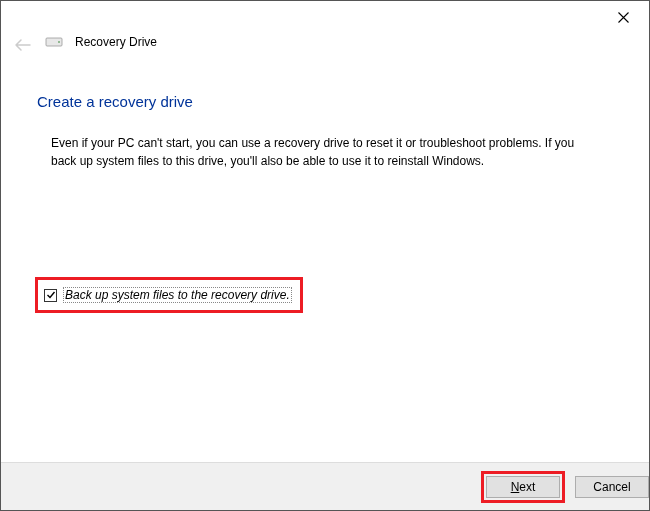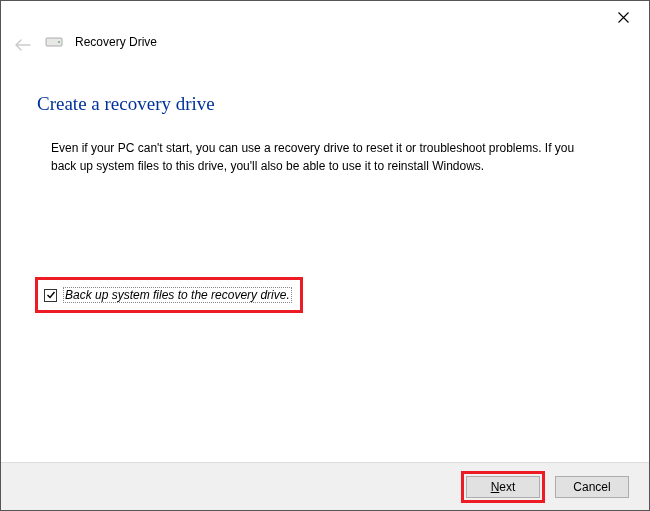--- a/index.html
+++ b/index.html
@@ -51,24 +51,23 @@
     }
     .window-title {
       font-size: 12px;
       color: #000;
     }
     .content {
       padding: 38px 40px 0 36px;
     }
     .heading {
       color: #003399;
-      font-size: 19px;
+      font-size: 15px;
       font-weight: normal;
       margin-bottom: 24px;
-      font-family: Liberation Serif, serif;
     }
     .description {
       font-size: 12px;
       color: #000;
       line-height: 1.5;
       padding-left: 2px;
       max-width: 540px;
       margin-left: 12px;
     }
     .checkbox-container {
@@ -103,21 +102,21 @@
       position: absolute;
       bottom: 0;
       left: 0;
       right: 0;
       height: 48px;
       border-top: 1px solid #ddd;
       background: #f0f0f0;
       display: flex;
       justify-content: flex-end;
       align-items: center;
-      padding-right: 20px;
+      padding-right: 0;
       gap: 10px;
     }
     .btn {
       width: 74px;
       height: 22px;
       font-size: 12px;
       font-family: inherit;
       background: #e1e1e1;
       border: 1px solid #adadad;
       cursor: pointer;

